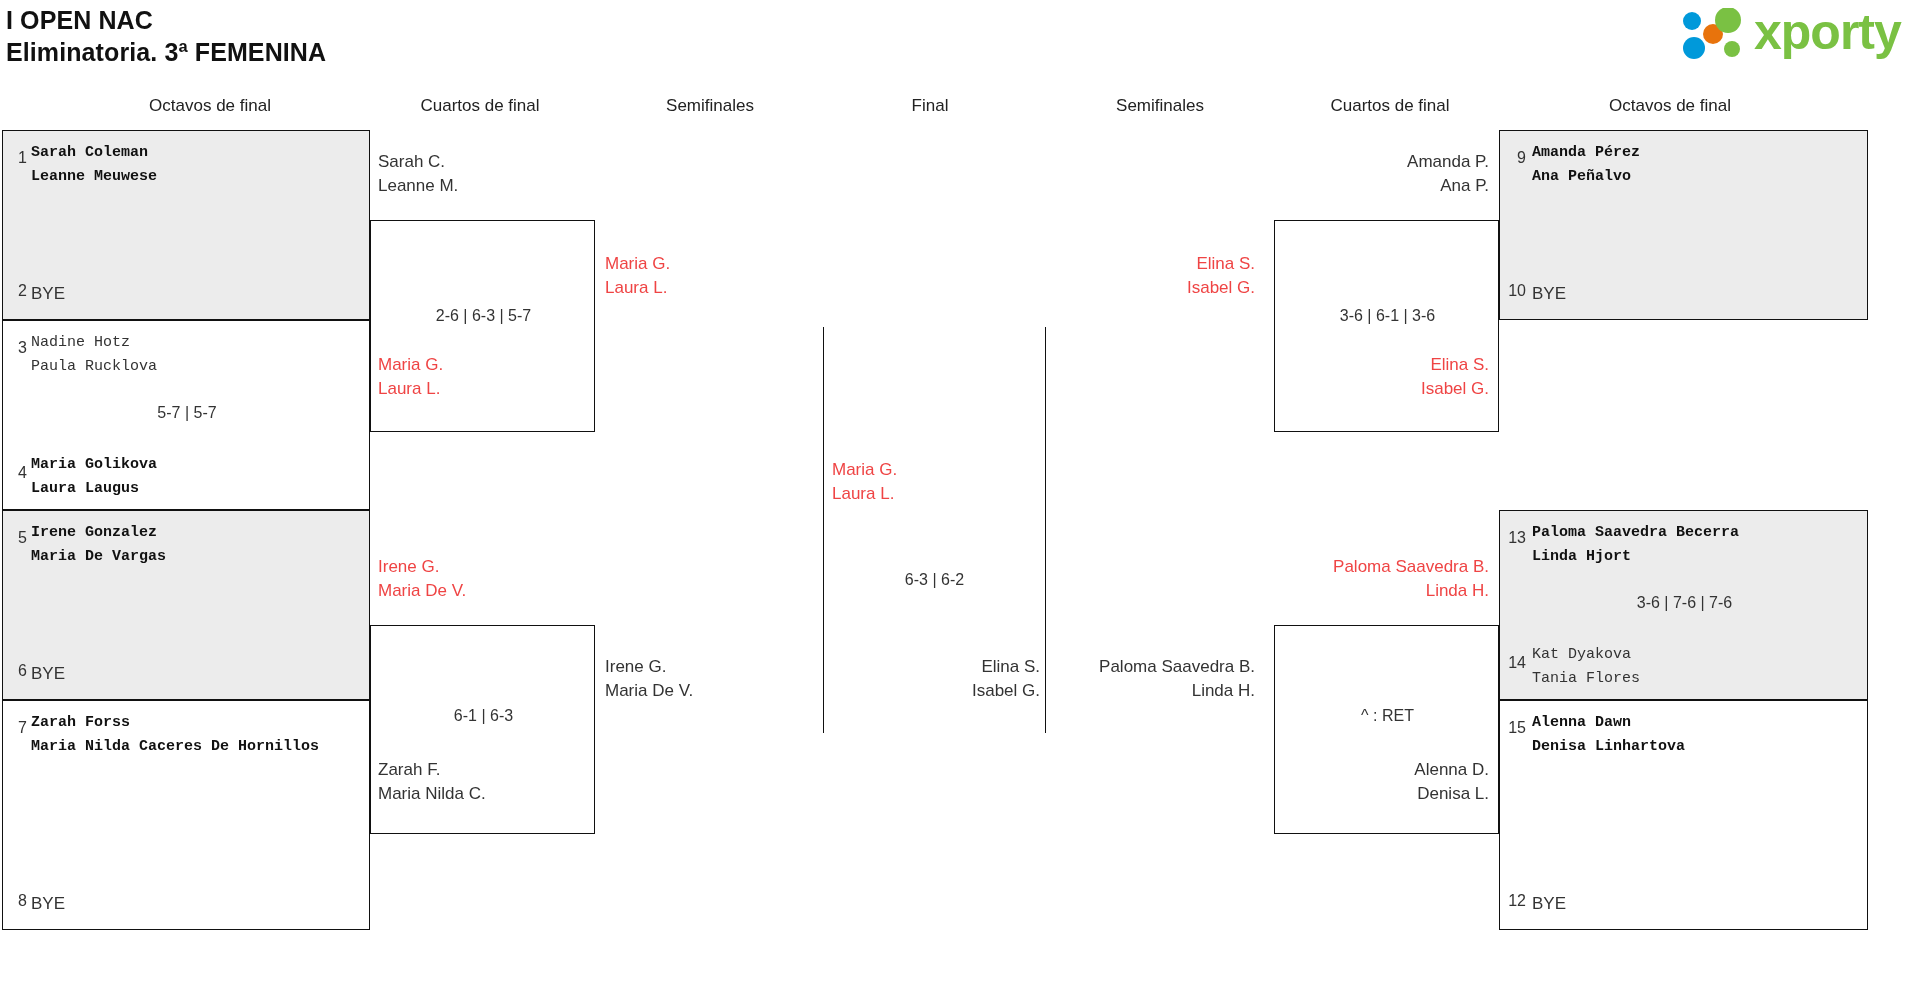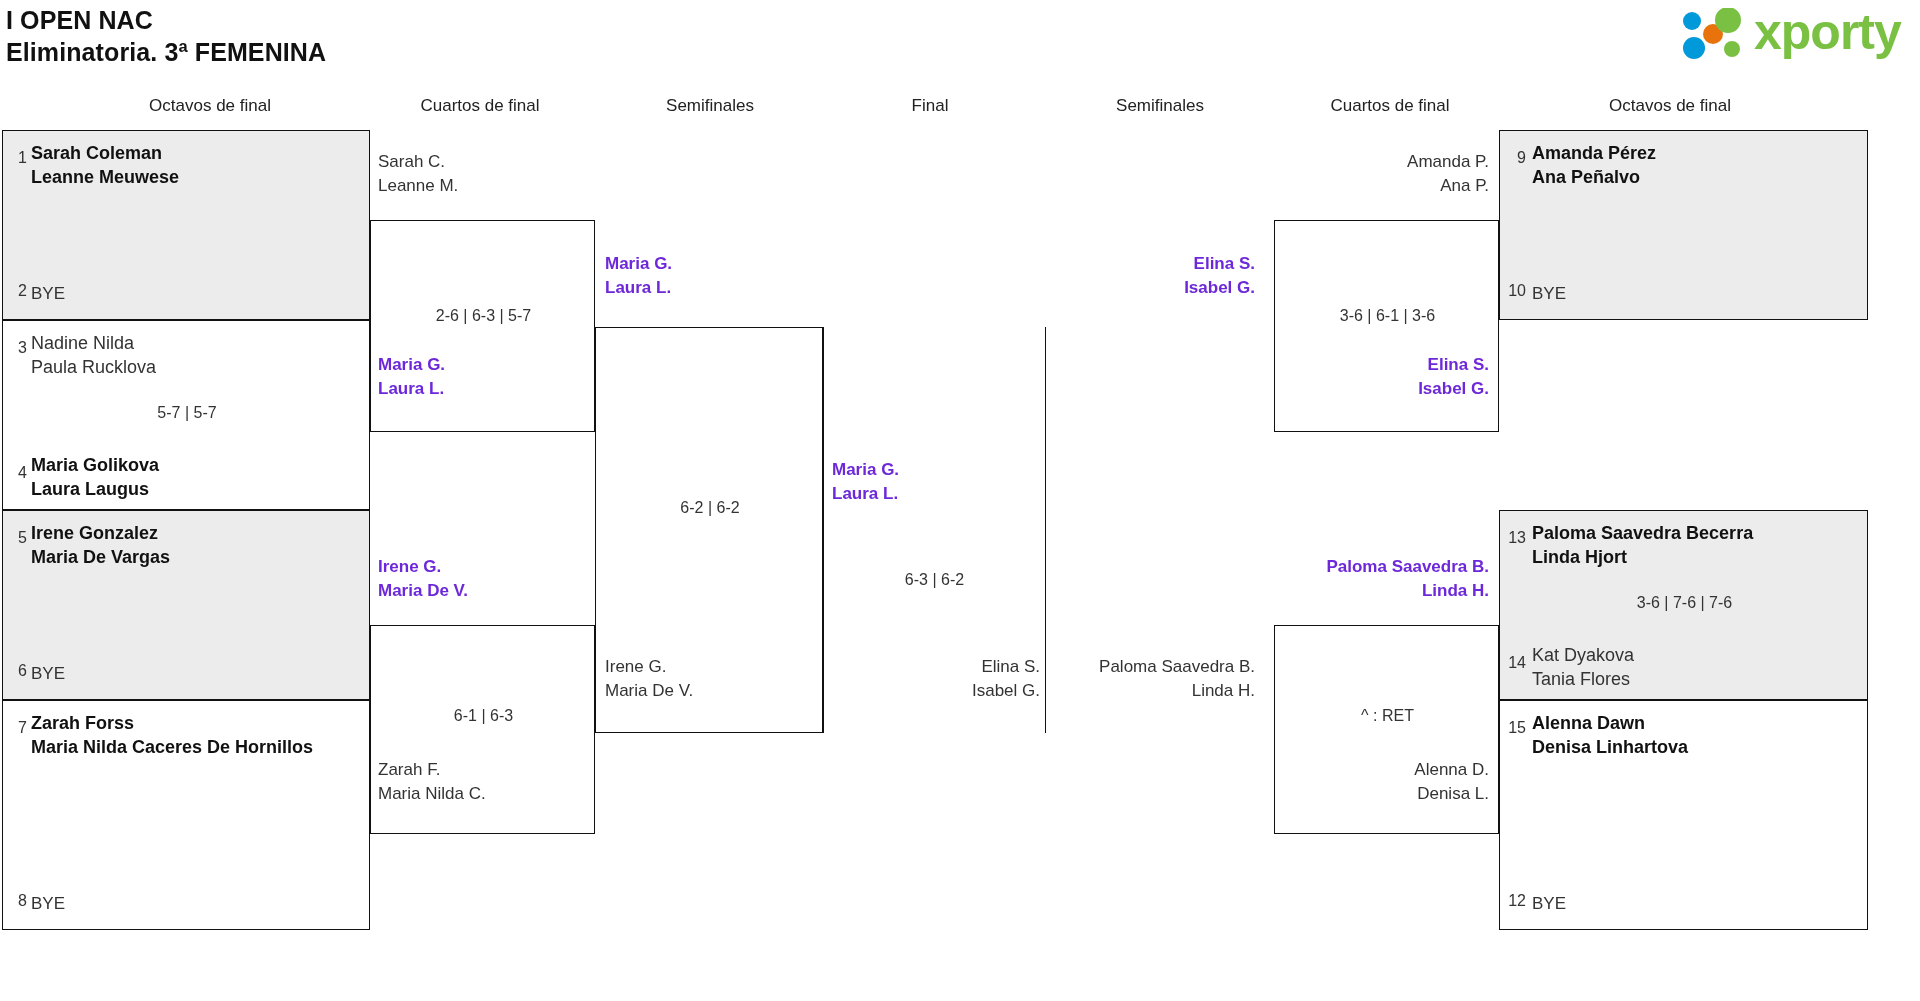--- a/index.html
+++ b/index.html
@@ -40,40 +40,41 @@
     border: 1px solid #111;
     background: #ffffff;
   }
   .seedbox.shaded { background: #ececec; }
 
   .seednum {
     position: absolute; font-size: 16px; color: #333; line-height: 18px;
     text-align: right; width: 22px;
   }
   .players {
-    position: absolute; font-size: 18px; line-height: 24px; color: #333;
+    position: absolute; font-size: 15px; line-height: 24px; color: #333;
     white-space: nowrap;
+    font-family: Liberation Mono, monospace;
   }
   .players.win { font-weight: bold; color: #111; }
   .bye { position: absolute; font-size: 17px; line-height: 24px; color: #333; }
 
   .score {
     position: absolute; font-size: 16px; color: #333; line-height: 20px;
     white-space: nowrap; text-align: center;
   }
 
   
   .mbox { position: absolute; border: 1px solid #111; background: #fff; }
 
   
   .adv {
     position: absolute; font-size: 17px; line-height: 24px;
     white-space: nowrap; color: #333;
   }
-  .adv.win { font-weight: bold; color: #6d28d9; }
+  .adv.win { font-weight: normal; color: #ef4444; }
   .adv.right { text-align: right; }
 </style>
 </head>
 <body>
 
 <div id="root">
 
   <div class="title-block">
     <div class="title-line">I OPEN NAC</div>
     <div class="title-line">Eliminatoria. 3ª FEMENINA</div>
@@ -104,21 +105,21 @@
       <div>Sarah Coleman</div>
       <div>Leanne Meuwese</div>
     </div>
     <div class="seednum" style="left:2px; top:151px;">2</div>
     <div class="bye" style="left:28px; top:151px;">BYE</div>
   </div>
 
   <div class="seedbox" style="left:2px; top:320px; width:368px; height:190px;">
     <div class="seednum" style="left:2px;  top:18px;">3</div>
     <div class="players" style="left:28px; top:10px;">
-      <div>Nadine Nilda</div>
+      <div>Nadine Hotz</div>
       <div>Paula Rucklova</div>
     </div>
     <div class="score" style="left:0; top:82px; width:368px;">5-7 | 5-7</div>
     <div class="seednum" style="left:2px; top:143px;">4</div>
     <div class="players win" style="left:28px; top:132px;">
       <div>Maria Golikova</div>
       <div>Laura Laugus</div>
     </div>
   </div>
 
@@ -163,23 +164,20 @@
   </div>
   <div class="adv" style="left:378px; top:758px;">
     <div>Zarah F.</div>
     <div>Maria Nilda C.</div>
   </div>
 
   <div class="adv win" style="left:605px; top:252px;">
     <div>Maria G.</div>
     <div>Laura L.</div>
   </div>
-  <div class="mbox" style="left:595px; top:327px; width:228px; height:406px;">
-    <div class="score" style="left:0; top:170px; width:228px;">6-2 | 6-2</div>
-  </div>
   <div class="adv" style="left:605px; top:655px;">
     <div>Irene G.</div>
     <div>Maria De V.</div>
   </div>
 
   <div class="adv win" style="left:832px; top:458px;">
     <div>Maria G.</div>
     <div>Laura L.</div>
   </div>
   <div class="mbox" style="left:823px; top:0px; width:0; height:0; border:none;"></div>

